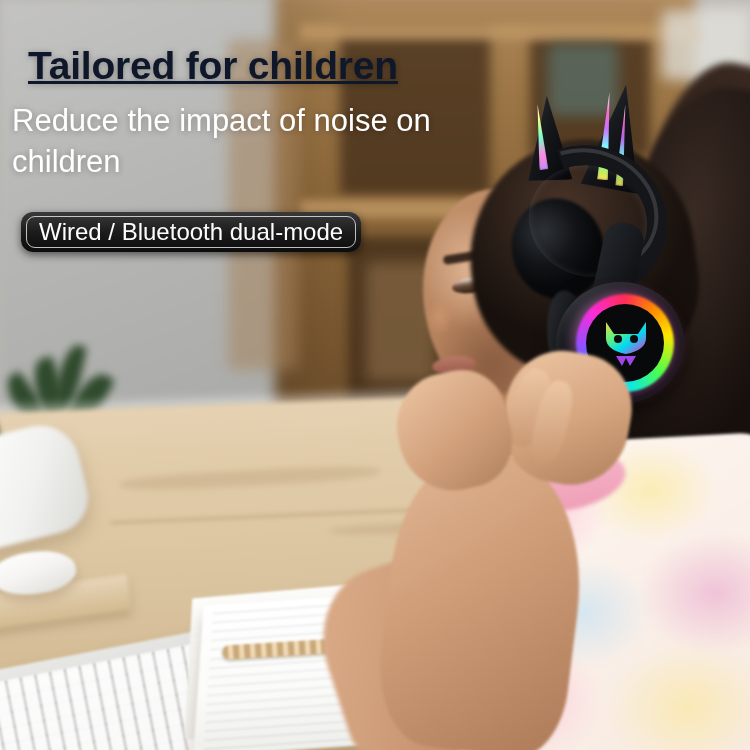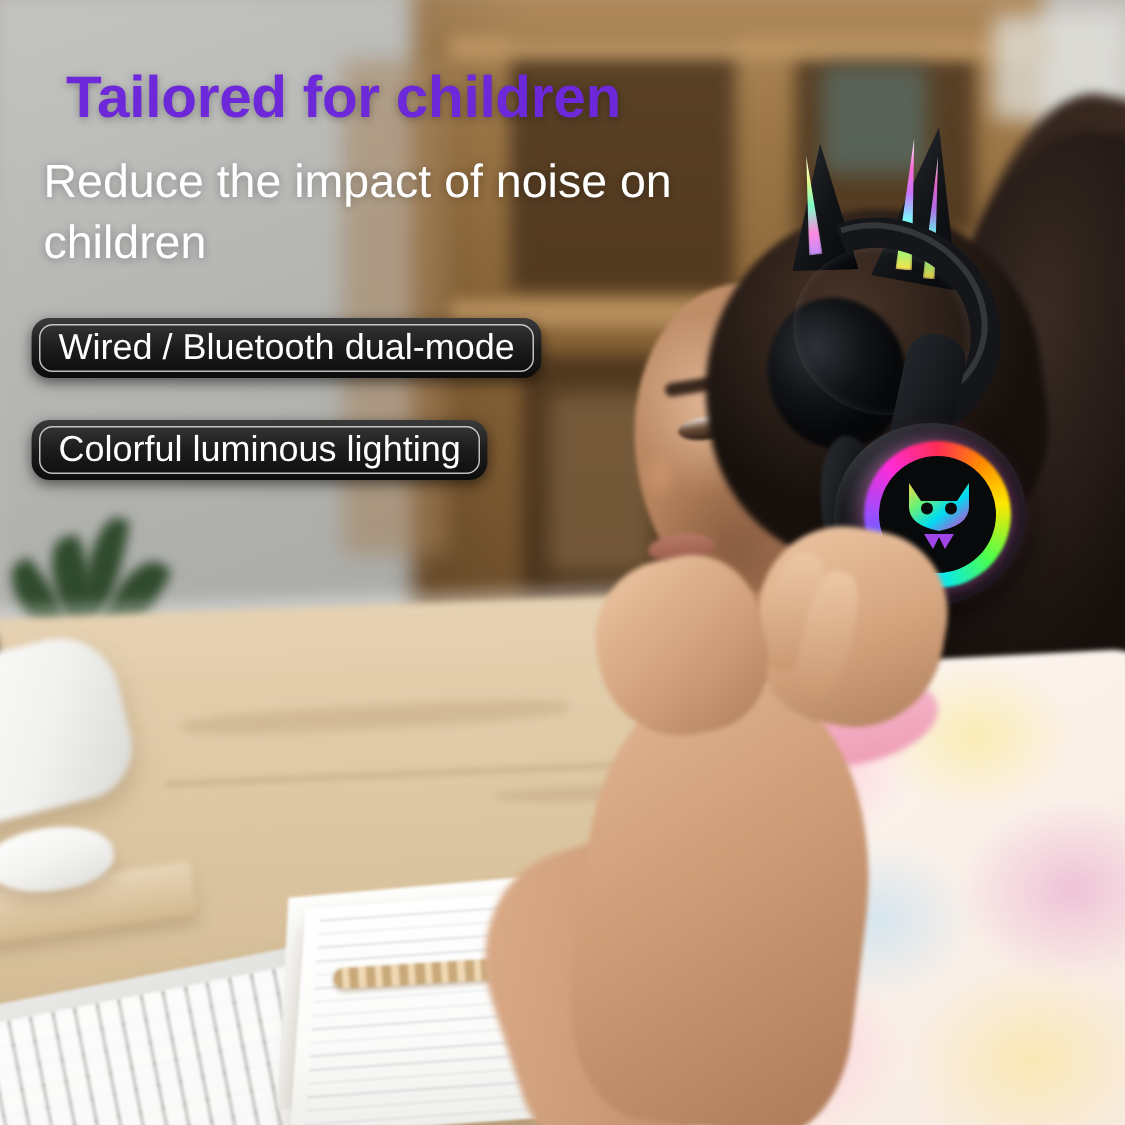--- a/index.html
+++ b/index.html
@@ -329,27 +329,28 @@
   }
   .ear-strip2 {
     position:absolute;
     background:linear-gradient(180deg,#ffffff 0%,#e7ff8a 25%,#7bffc8 50%,#ff8ae0 78%,#c38bff 100%);
     filter:blur(1.1px);
     box-shadow:0 0 9px rgba(200,255,180,.8);
   }
 
   
   .heading {
-    position:absolute; left:44px; top:44px;
-    font-size:39px; font-weight:bold; color:#6d28d9;
+    position:absolute; left:28px; top:44px;
+    font-size:39px; font-weight:bold; color:#0f172a;
     letter-spacing:-.2px;
     text-shadow:0 1px 6px rgba(0,0,0,.30);
+    text-decoration:underline;
   }
   .subhead {
-    position:absolute; left:29px; top:100px;
+    position:absolute; left:12px; top:100px;
     font-size:31px; font-weight:normal; color:#ffffff;
     line-height:1.33; width:440px;
     text-shadow:0 1px 6px rgba(0,0,0,.30);
   }
 
   .badges { position:absolute; left:21px; top:212px; }
   .badge {
     position:relative;
     height:40px; margin-bottom:28px;
     display:inline-flex; align-items:center;
@@ -474,20 +475,15 @@
 
   <div class="heading">Tailored for children</div>
   <div class="subhead">Reduce the impact of noise on children</div>
 
   <div class="badges">
     <div class="badge-row">
       <div class="badge">
         <span>Wired / Bluetooth dual-mode</span>
       </div>
     </div>
-    <div class="badge-row">
-      <div class="badge">
-        <span>Colorful luminous lighting</span>
-      </div>
-    </div>
   </div>
 
 </div>
 
 </body></html>

